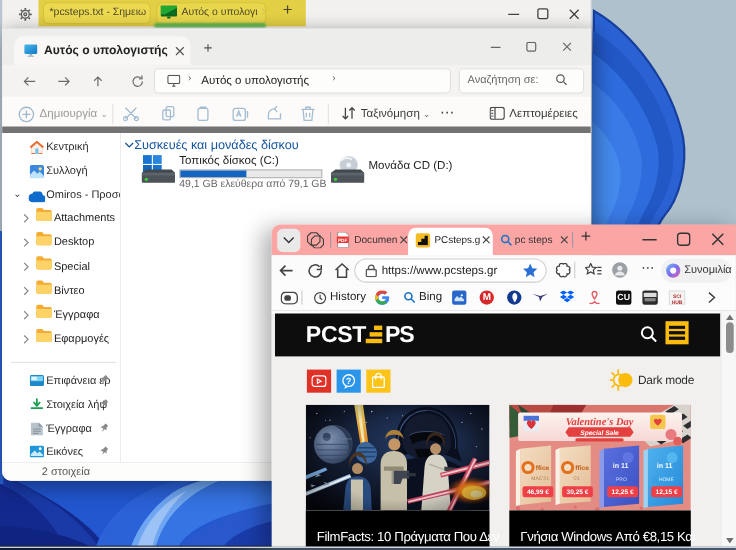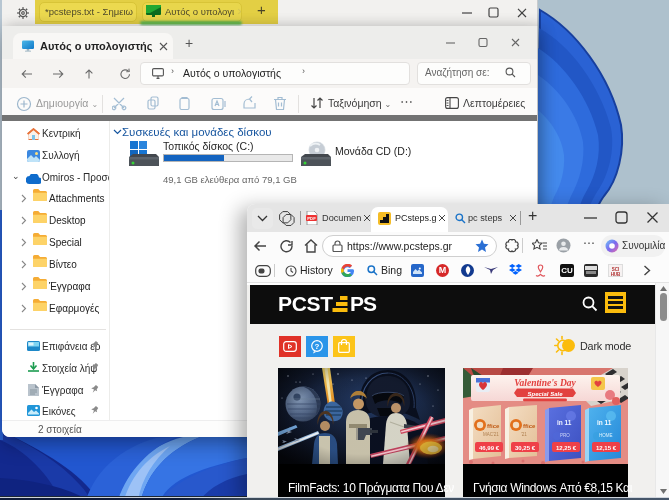--- a/index.html
+++ b/index.html
@@ -17,21 +17,21 @@
 #ex-tab{left:11px;top:7px;width:160px;height:26px;background:#f8f7f5;border-radius:8px 8px 0 0;font-size:11px;color:#1a1a1a;line-height:26px}
 #ex-addr{left:0;top:33px;width:100%;height:29px;background:#f5f3f1}
 .field{position:absolute;background:#fdfdfc;border:1px solid #e2e0de;border-radius:4px}
 #ex-toolbar{left:0;top:62px;width:100%;height:33px;background:#fcfbfa;border-bottom:6px solid #737373}
 #ex-body{left:0;top:95px;width:100%;height:299px;background:#fff}
 #ex-side{left:0;top:0;width:108px;height:299px;background:#fff;border-right:1px solid #ececea;overflow:hidden}
 #ex-status{left:0;top:394px;width:100%;height:17px;background:#fdfdfc;font-size:10px;color:#555;line-height:17px;padding-left:36px;border-top:1px solid #eee;border-radius:0 0 8px 8px}
 .srow{position:absolute;height:22px;font-size:10px;color:#2b2b2b;line-height:22px;white-space:nowrap}
 
 #browser{left:247px;top:204px;width:422px;height:296px;border-radius:8px 0 0 0;box-shadow:-8px 4px 20px rgba(0,0,0,.3)}
-#br-tabs{left:0;top:0;width:100%;height:28px;background:#e5e5e5;border-radius:8px 0 0 0}
+#br-tabs{left:0;top:0;width:100%;height:28px;background:#fca5a5;border-radius:8px 0 0 0}
 #br-addr{left:0;top:28px;width:100%;height:28px;background:#fbfbfb}
 #br-fav{left:0;top:56px;width:100%;height:23px;background:#fcfcfc;border-bottom:1px solid #e3e3e3}
 #br-page{left:0;top:79px;width:100%;height:217px;background:#f1f0ee}
 #pg-header{left:3px;top:2px;width:405px;height:39px;background:#0d0d0d}
 #pg-scroll{left:408px;top:0;width:14px;height:217px;background:#f7f7f7;border-left:1px solid #e8e8e8}
 .card-title{position:absolute;background:#000;color:#fff;font-weight:normal;font-size:12px}
 .card-title span{white-space:nowrap;letter-spacing:-0.35px}
 #taskbar{left:0;top:497px;width:669px;height:3px;background:linear-gradient(180deg,rgba(215,220,226,.95) 0 1px,rgba(0,0,0,0) 1px),linear-gradient(90deg,#101c3a 0 180px,#3c4a5a 250px,#46566a 100%);z-index:50}
 </style></head>
 <body>
@@ -289,21 +289,21 @@
           <rect x="11" y="9" width="8" height="8" fill="#1775d1"></rect>
        <path d="M1 16 L5 13 H28 L31 16 V25 H1 Z" fill="#43484e"></path>
        <rect x="1" y="16" width="30" height="9" rx="1" fill="#4d5359"></rect>
        <rect x="1" y="16" width="30" height="2.5" fill="#5d646b"></rect>
        <circle cx="5" cy="22" r="1.5" fill="#35d435"></circle>
      </svg>
      <div class="abs" style="left:53px;top:19px;font-size:10.5px;color:#1f1f1f">Τοπικός δίσκος (C:)</div>
      <div class="abs" style="left:53px;top:33px;width:130px;height:8px;background:#e9e9e9;border:1px solid #b5b5b5">
         <div style="width:47%;height:100%;background:#1464c0"></div>
      </div>
-     <div class="abs" style="left:53px;top:53px;font-size:9.5px;color:#666">49,1 GB ελεύθερα από 79,1 GB</div>
+     <div class="abs" style="left:53px;top:41px;font-size:9.5px;color:#666">49,1 GB ελεύθερα από 79,1 GB</div>
 
      <svg class="abs" style="left:190px;top:20px" width="32" height="26" viewBox="0 0 32 26">
        <circle cx="17" cy="9" r="8.5" fill="#dde2e7"></circle>
           <circle cx="17" cy="9" r="7.8" fill="#c6cdd5"></circle>
           <path d="M10 5 a8 8 0 0 1 10-1" stroke="#eef2f5" stroke-width="2" fill="none"></path>
           <circle cx="17" cy="9" r="2.3" fill="#eef1f4"></circle>
        <path d="M1 16 L5 13 H28 L31 16 V25 H1 Z" fill="#43484e"></path>
        <rect x="1" y="16" width="30" height="9" rx="1" fill="#4d5359"></rect>
        <rect x="1" y="16" width="30" height="2.5" fill="#5d646b"></rect>
        <circle cx="5" cy="22" r="1.5" fill="#35d435"></circle>

